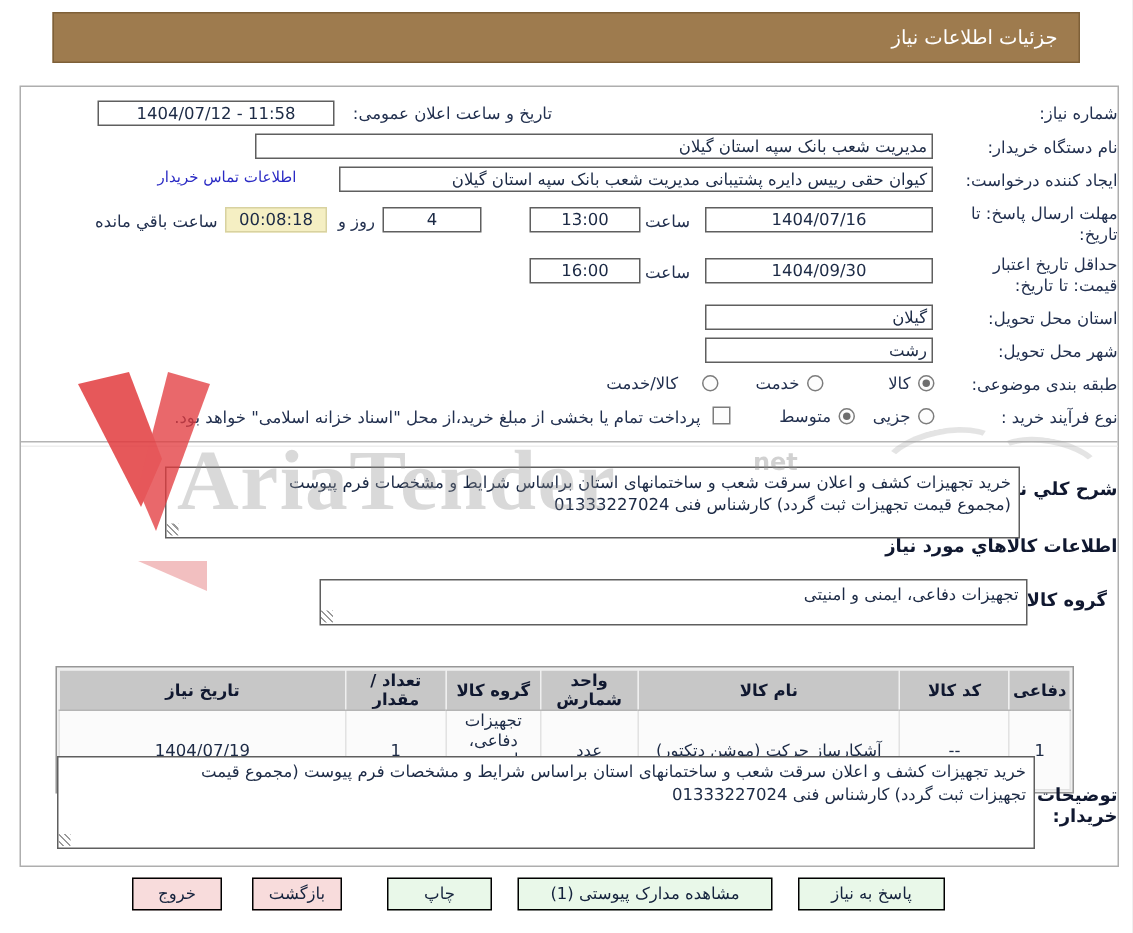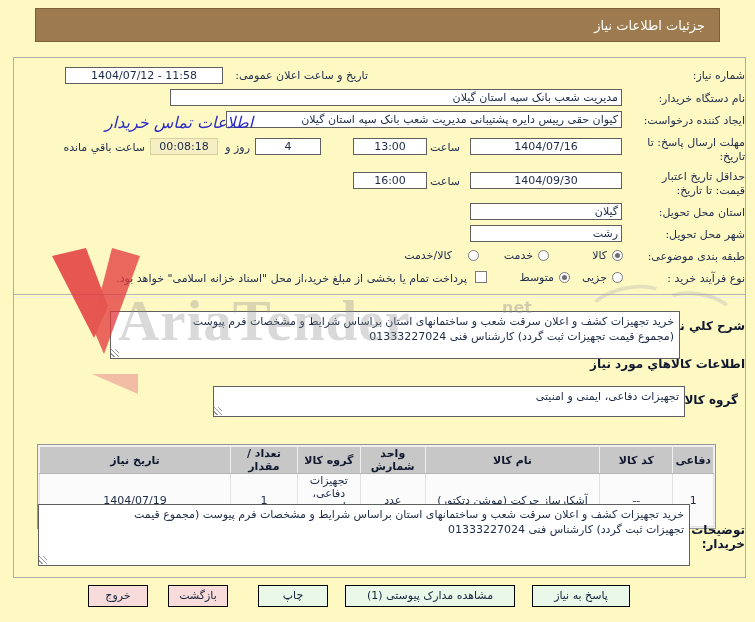--- a/index.html
+++ b/index.html
@@ -1,31 +1,31 @@
 <!DOCTYPE html>
 <html lang="fa" dir="rtl"><head>
 <meta charset="utf-8">
 <style>
   html,body{margin:0;padding:0;}
   body{font-family:"DejaVu Sans","Liberation Sans",sans-serif;background:#d8d8d8;}
-  #page{position:relative;width:755px;height:622px;background:#fef9c3;overflow:hidden;direction:rtl;}
+  #page{position:relative;width:755px;height:622px;background:#ffffff;overflow:hidden;direction:rtl;}
   .abs{position:absolute;}
   .titlebar{left:35px;top:8px;width:685px;height:34px;background:#9e7b4e;border:1px solid #7e6038;
             color:#fff;font-size:13px;line-height:34px;padding-right:14px;box-sizing:border-box;}
   .panel{left:13px;top:57px;width:733px;height:521px;border:1px solid #aeaeae;box-sizing:border-box;}
   .lbl{color:#22304f;font-size:11px;white-space:nowrap;text-align:right;line-height:13px;}
   .lblw{color:#22304f;font-size:11px;text-align:right;line-height:14px;}
   .blbl{color:#101830;font-size:12px;font-weight:bold;text-align:right;line-height:14px;}
   .inp{background:#fff;border:1px solid #5f5f5f;box-sizing:border-box;font-size:11px;color:#1c2a45;
        line-height:15px;padding:0 3px;overflow:hidden;white-space:nowrap;}
   .c{text-align:center;}
   .r{text-align:right;}
   .num{direction:ltr;unicode-bidi:isolate;}
   .beige{background:#f5efc3;border:1px solid #d8d2a0;}
-  .link{color:#2a2ac4;font-size:16px;white-space:nowrap;cursor:pointer;font-style:italic;}
+  .link{color:#2a2ac4;font-size:10px;white-space:nowrap;cursor:pointer;}
   .rgroup{display:flex;align-items:center;gap:5px;height:13px;}
   .radio{width:11px;height:11px;border:1px solid #7c7c7c;border-radius:50%;background:#fdfdfd;
          box-sizing:border-box;position:relative;flex:0 0 auto;}
   .radio.sel::after{content:"";position:absolute;left:2px;top:2px;width:5px;height:5px;border-radius:50%;background:#6e6e6e;}
   .chk{width:12px;height:12px;border:1px solid #7c7c7c;background:#fdfdfd;box-sizing:border-box;}
   .sep{height:2px;border-top:1px solid #b4b4b4;border-bottom:1px solid #eeeeee;}
   .ta{background:#fff;border:1px solid #5f5f5f;box-sizing:border-box;font-size:11px;color:#1c2a45;
       padding:2px 5px;text-align:right;white-space:pre-line;line-height:15px;}
   .rsz{position:absolute;left:1px;bottom:1px;width:8px;height:8px;
        background:repeating-linear-gradient(45deg,transparent 0 2px,#9a9a9a 2px 3px);}

